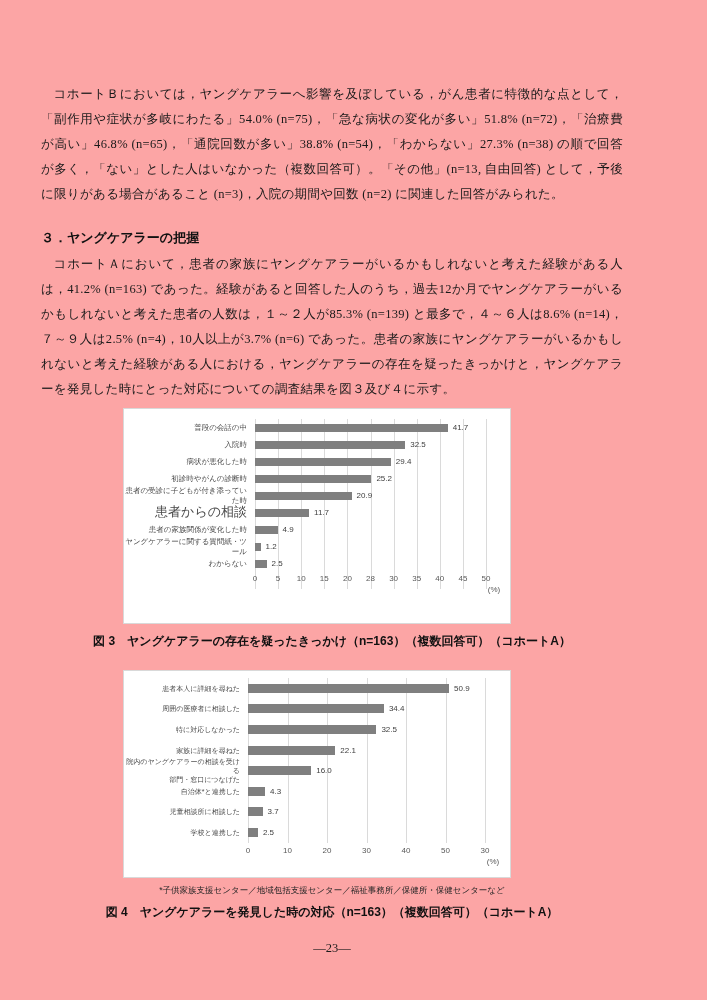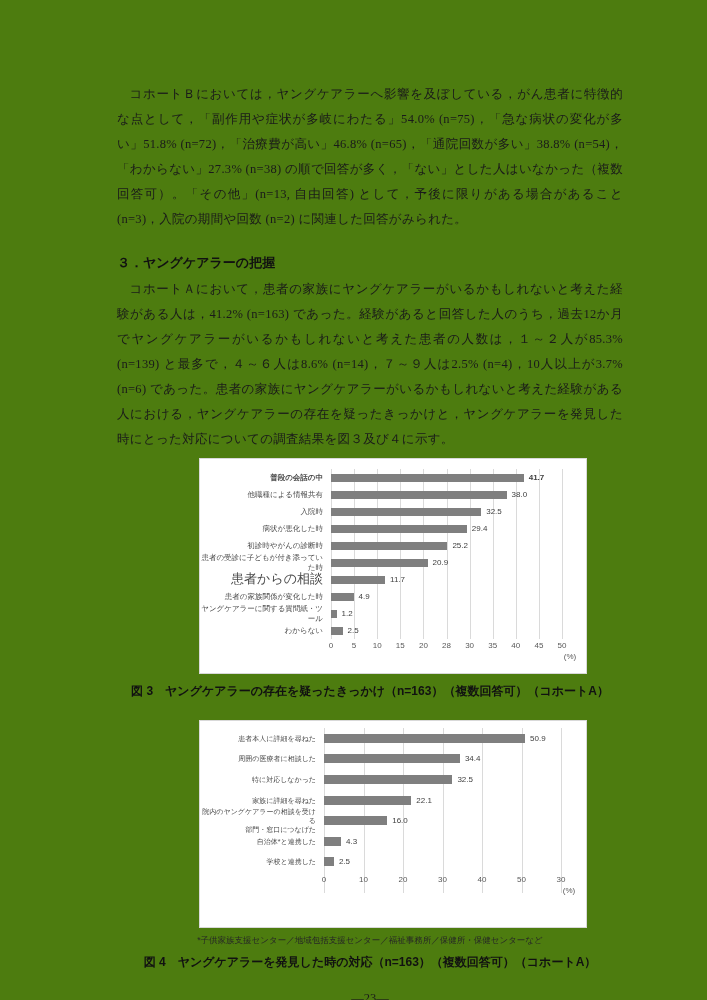--- a/index.html
+++ b/index.html
@@ -1,21 +1,21 @@
 <!DOCTYPE html>
 <html lang="ja" style="--bar: #7f7f7f; --chart-border: #d9d9d9; --gridline: #dadada; --tick-label: #595959; --category-label: #4a4a4a; --value-label: #404040;"><head>
 <meta charset="utf-8">
 <style>
   html,body { margin:0; padding:0; background:#ffffff; }
   .page {
     position:relative;
     width:707px; height:1000px;
-    background:#4d7c0f;
+    background:#fca5a5;
     box-sizing:border-box;
-    padding:82px 84px 0 117px;
+    padding:82px 84px 0 41px;
     font-family:"Liberation Serif","DejaVu Serif",serif;
     color:#1a1a1a;
     overflow:hidden;
   }
   .body-text {
     margin:0;
     font-size:12.5px;
     line-height:25px;
     text-align:justify;
     text-indent:12.5px;
@@ -112,32 +112,25 @@
         <div class="c-gridline" style="left: 69px;"></div>
         <div class="c-gridline" style="left: 92px;"></div>
         <div class="c-gridline" style="left: 116px;"></div>
         <div class="c-gridline" style="left: 139px;"></div>
         <div class="c-gridline" style="left: 162px;"></div>
         <div class="c-gridline" style="left: 185px;"></div>
         <div class="c-gridline" style="left: 208px;"></div>
         <div class="c-gridline" style="left: 231px;"></div>
       </div>
       <div class="c-rows" style="padding-top: 10px;">
-        <div class="c-row" style="height: 17px; font-weight: bold;">
+        <div class="c-row" style="height: 17px;">
           <div class="c-label" style="width: 123px; font-size: 7.5px;">普段の会話の中</div>
           <div class="c-track" style="margin-left: 8px;">
             <div class="c-bar" style="width: 192.7px; height: 8px;"></div>
             <span class="c-val">41.7</span>
-          </div>
-        </div>
-        <div class="c-row" style="height: 17px;">
-          <div class="c-label" style="width: 123px; font-size: 7.5px;">他職種による情報共有</div>
-          <div class="c-track" style="margin-left: 8px;">
-            <div class="c-bar" style="width: 175.6px; height: 8px;"></div>
-            <span class="c-val">38.0</span>
           </div>
         </div>
         <div class="c-row" style="height: 17px;">
           <div class="c-label" style="width: 123px; font-size: 7.5px;">入院時</div>
           <div class="c-track" style="margin-left: 8px;">
             <div class="c-bar" style="width: 150.2px; height: 8px;"></div>
             <span class="c-val">32.5</span>
           </div>
         </div>
         <div class="c-row" style="height: 17px;">
@@ -255,20 +248,27 @@
           </div>
         </div>
         <div class="c-row" style="height: 20.6px;">
           <div class="c-label" style="width: 116px; font-size: 7px;">自治体*と連携した</div>
           <div class="c-track" style="margin-left: 8px;">
             <div class="c-bar" style="width: 17px; height: 9px;"></div>
             <span class="c-val">4.3</span>
           </div>
         </div>
         <div class="c-row" style="height: 20.6px;">
+          <div class="c-label" style="width: 116px; font-size: 7px;">児童相談所に相談した</div>
+          <div class="c-track" style="margin-left: 8px;">
+            <div class="c-bar" style="width: 14.6px; height: 9px;"></div>
+            <span class="c-val">3.7</span>
+          </div>
+        </div>
+        <div class="c-row" style="height: 20.6px;">
           <div class="c-label" style="width: 116px; font-size: 7px;">学校と連携した</div>
           <div class="c-track" style="margin-left: 8px;">
             <div class="c-bar" style="width: 9.9px; height: 9px;"></div>
             <span class="c-val">2.5</span>
           </div>
         </div>
       </div>
       <div class="c-axis" style="margin-left: 124px; width: 237px; margin-top: 3px;">
         <span class="c-tick" style="left: 0%;">0</span>
         <span class="c-tick" style="left: 16.6667%;">10</span>

